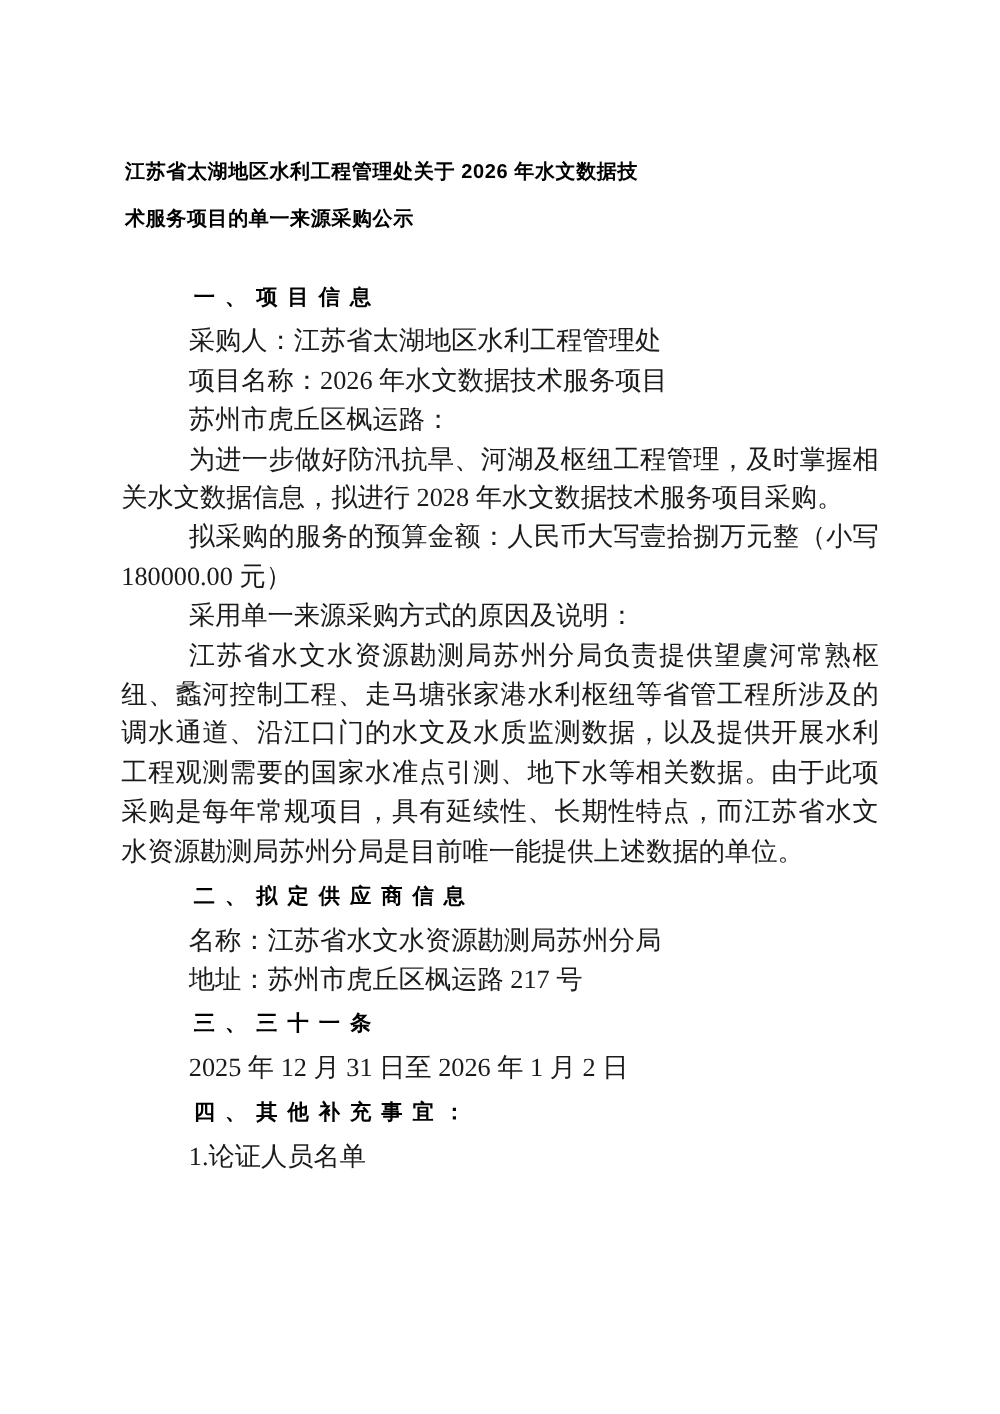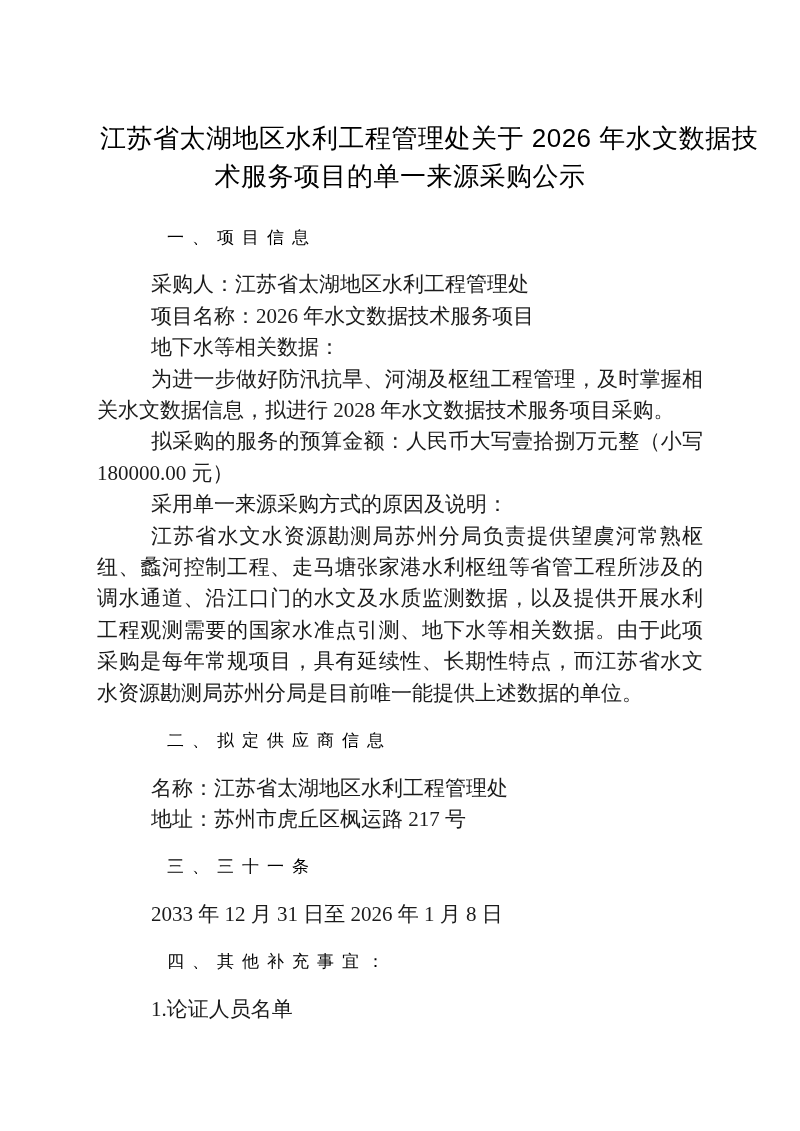--- a/index.html
+++ b/index.html
@@ -14,40 +14,39 @@
     font-family: "Liberation Serif", "DejaVu Serif", serif;
   }
   .page {
     position: relative;
     width: 800px;
     height: 1131px;
     background: #ffffff;
   }
   .doc-title {
     margin: 119px 100px 0 100px;
-    text-align: center;
     font-family: "Liberation Sans", "DejaVu Sans", sans-serif;
-    font-weight: normal;
-    font-size: 26px;
+    font-weight: bold;
+    font-size: 16px;
     line-height: 38px;
     color: #000000;
     letter-spacing: 0.5px;
   }
   .doc-title .title-line {
     display: block;
     white-space: nowrap;
   }
   .doc-content {
     margin: 27px 97px 0 97px;
     width: 606px;
   }
   .section-heading {
-    margin: 16px;
+    margin: 4px;
     font-family: "Liberation Sans", "DejaVu Sans", sans-serif;
-    font-weight: normal;
+    font-weight: bold;
     font-size: 17px;
     line-height: 31.4px;
     letter-spacing: 8px;
     color: #000000;
     text-indent: 54px;
     white-space: nowrap;
   }
   .para {
     margin: 0;
     font-size: 21px;
@@ -66,36 +65,36 @@
     <span class="title-line">江苏省太湖地区水利工程管理处关于 2026 年水文数据技</span>
     <span class="title-line">术服务项目的单一来源采购公示</span>
   </h1>
 
   <main class="doc-content">
 
     <section>
       <h2 class="section-heading">一、项目信息</h2>
       <p class="para">采购人：江苏省太湖地区水利工程管理处</p>
       <p class="para">项目名称：2026 年水文数据技术服务项目</p>
-      <p class="para">地下水等相关数据：</p>
+      <p class="para">苏州市虎丘区枫运路：</p>
       <p class="para">为进一步做好防汛抗旱、河湖及枢纽工程管理，及时掌握相关水文数据信息，拟进行 2028 年水文数据技术服务项目采购。</p>
       <p class="para">拟采购的服务的预算金额：人民币大写壹拾捌万元整（小写 180000.00 元）</p>
       <p class="para">采用单一来源采购方式的原因及说明：</p>
       <p class="para">江苏省水文水资源勘测局苏州分局负责提供望虞河常熟枢纽、蠡河控制工程、走马塘张家港水利枢纽等省管工程所涉及的调水通道、沿江口门的水文及水质监测数据，以及提供开展水利工程观测需要的国家水准点引测、地下水等相关数据。由于此项采购是每年常规项目，具有延续性、长期性特点，而江苏省水文水资源勘测局苏州分局是目前唯一能提供上述数据的单位。</p>
     </section>
 
     <section>
       <h2 class="section-heading">二、拟定供应商信息</h2>
-      <p class="para">名称：江苏省太湖地区水利工程管理处</p>
+      <p class="para">名称：江苏省水文水资源勘测局苏州分局</p>
       <p class="para">地址：苏州市虎丘区枫运路 217 号</p>
     </section>
 
     <section>
       <h2 class="section-heading">三、三十一条</h2>
-      <p class="para">2033 年 12 月 31 日至 2026 年 1 月 8 日</p>
+      <p class="para">2025 年 12 月 31 日至 2026 年 1 月 2 日</p>
     </section>
 
     <section>
       <h2 class="section-heading">四、其他补充事宜：</h2>
       <p class="para">1.论证人员名单</p>
     </section>
 
   </main>
 </div>
 

